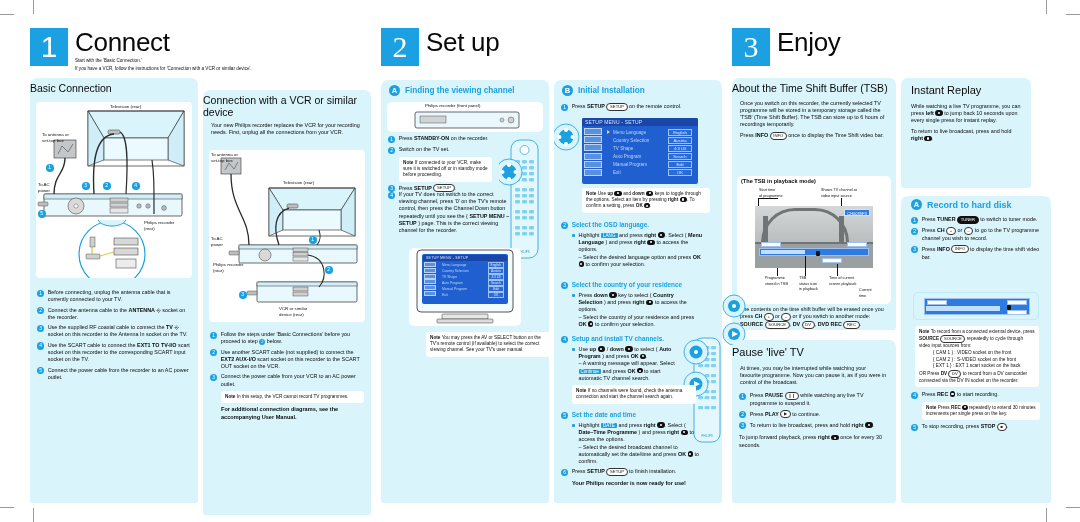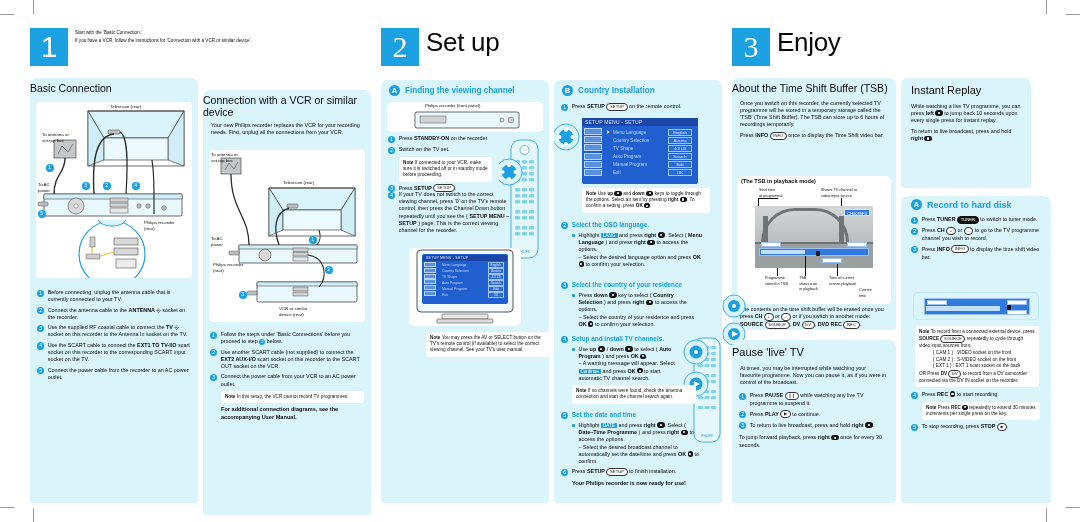--- a/index.html
+++ b/index.html
@@ -143,20 +143,21 @@
   <div class="crop v" style="left:1046px;top:0;"></div>
   <div class="crop h" style="left:1066px;top:14px;"></div>
   <div class="crop v" style="left:33px;top:508px;"></div>
   <div class="crop h" style="left:0;top:507px;"></div>
   <div class="crop v" style="left:1046px;top:508px;"></div>
   <div class="crop h" style="left:1066px;top:507px;"></div>
 
   <div class="sec-head" style="left:30px;top:28px;">
     <div class="sec-num one">1</div>
     <div class="sec-title-wrap">
+      <div class="sec-title">Connect</div>
       <div class="sec-sub">Start with the 'Basic Connection.'</div>
       <div class="sec-sub">If you have a VCR, follow the instructions for 'Connection with a VCR or similar device'.</div>
     </div>
   </div>
 
   <div class="panel" style="left:30px;top:78px;width:168px;height:425px;">
     <div class="panel-title">Basic Connection</div>
 
     <div class="diag" style="left:6px;top:24px;width:156px;height:176px;">
       <div class="lbl" style="left:74px;top:2px;">Television (rear)</div>
@@ -451,21 +452,21 @@
         </div>
       </div>
     </div>
 
     <div class="note" style="position:absolute;left:34px;top:250px;width:124px;"><b>Note</b> You may press the AV or SELECT button on the TV's remote control (if available) to select the correct viewing channel. See your TV's user manual.</div>
   </div>
 
   <div class="panel" style="left:554px;top:80px;width:168px;height:423px;">
     <div class="ab-head">
       <div class="ab-badge">B</div>
-      <div class="ab-label">Country Installation</div>
+      <div class="ab-label">Initial Installation</div>
     </div>
 
     <div class="steps" style="position:absolute;top:20px;left:0;width:168px;">
       <div class="step">
         <div class="bullet">1</div>
         <div class="stxt">Press <b>SETUP</b> <span class="key">SETUP</span> on the remote control.</div>
       </div>
     </div>
 
     <svg width="34" height="38" style="position:absolute;left:0;top:38px;">

